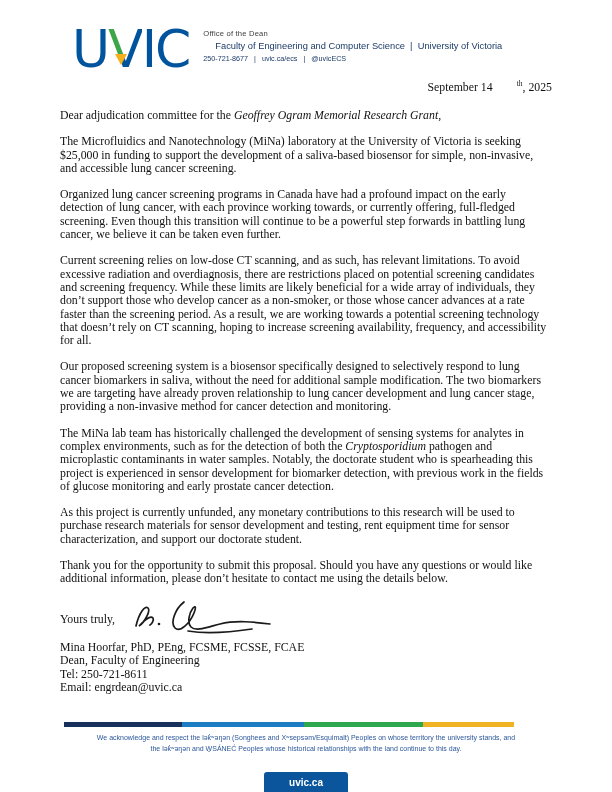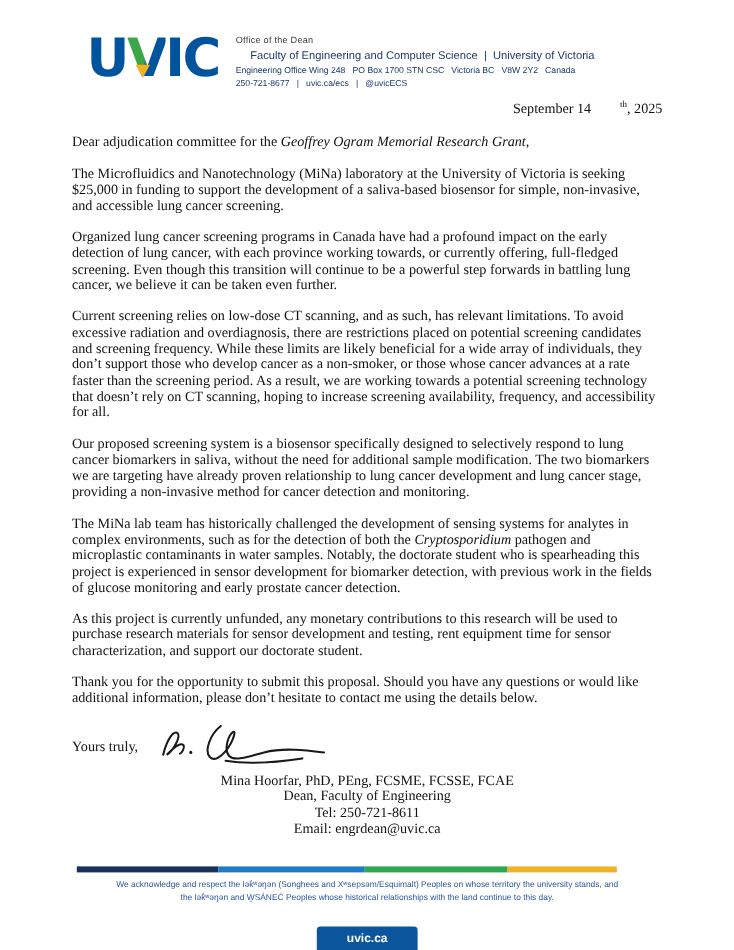--- a/index.html
+++ b/index.html
@@ -15,22 +15,22 @@
   .letterhead{
     display:flex;
     align-items:flex-start;
     padding:27px 60px 0 72px;
     gap:14px;
     font-family:"Liberation Sans", sans-serif;
   }
   .logo{
     position:relative;
     font-family:"DejaVu Sans", sans-serif;
-    font-weight:bold;
-    font-size:44px;
+    font-weight:normal;
+    font-size:52px;
     line-height:44px;
     letter-spacing:-2px;
     white-space:nowrap;
     flex:0 0 auto;
   }
   .logo-u,.logo-ic{color:var(--uvic_blue);}
   .logo-v{
     position:relative;
     background:linear-gradient(104deg, var(--uvic_green) 46%, var(--uvic_blue) 54%);
     -webkit-background-clip:text;
@@ -72,21 +72,21 @@
   }
   .body-text p{margin:0 0 13px 0;}
   
   .closing-row{
     position:relative;
     height:40px;
     margin-bottom:2px;
   }
   .closing-word{position:absolute;left:0;top:14px;}
   .signature{position:absolute;left:68px;top:-4px;}
-  .signoff div{line-height:13.6px;text-align:center;}
+  .signoff div{line-height:13.6px;}
   
   .footer-bar{
     position:absolute;
     left:64px;top:722px;
     width:450px;height:5px;
     display:flex;
   }
   .footer-bar .seg{height:100%;}
   .footer-bar .seg:nth-child(1){flex:117;background:var(--bar_navy);}
   .footer-bar .seg:nth-child(2){flex:122;background:var(--bar_blue);}
@@ -120,21 +120,20 @@
 
 <div class="page">
 
   <header class="letterhead">
     <div class="logo">
       <span class="logo-u">U</span><span class="logo-v">V</span><span class="logo-ic">IC</span>
     </div>
     <div class="lh-text">
       <div class="lh-office">Office of the Dean</div>
       <div class="lh-faculty">Faculty of Engineering and Computer Science  |  University of Victoria</div>
-      <div class="lh-address">Engineering Office Wing 248   PO Box 1700 STN CSC   Victoria BC   V8W 2Y2   Canada</div>
       <div class="lh-contact">250-721-8677   |   uvic.ca/ecs   |   @uvicECS</div>
     </div>
   </header>
 
   <div class="date"><span>September 14</span><sup>th</sup><span>, 2025</span></div>
 
   <main class="body-text">
     <p><span>Dear adjudication committee for the </span><i>Geoffrey Ogram Memorial Research Grant</i><span>,</span></p>
     <p><span>The Microfluidics and Nanotechnology (MiNa) laboratory at the University of Victoria is seeking $25,000 in funding to support the development of a saliva-based biosensor for simple, non-invasive, and accessible lung cancer screening.</span></p>
     <p><span>Organized lung cancer screening programs in Canada have had a profound impact on the early detection of lung cancer, with each province working towards, or currently offering, full-fledged screening. Even though this transition will continue to be a powerful step forwards in battling lung cancer, we believe it can be taken even further.</span></p>

